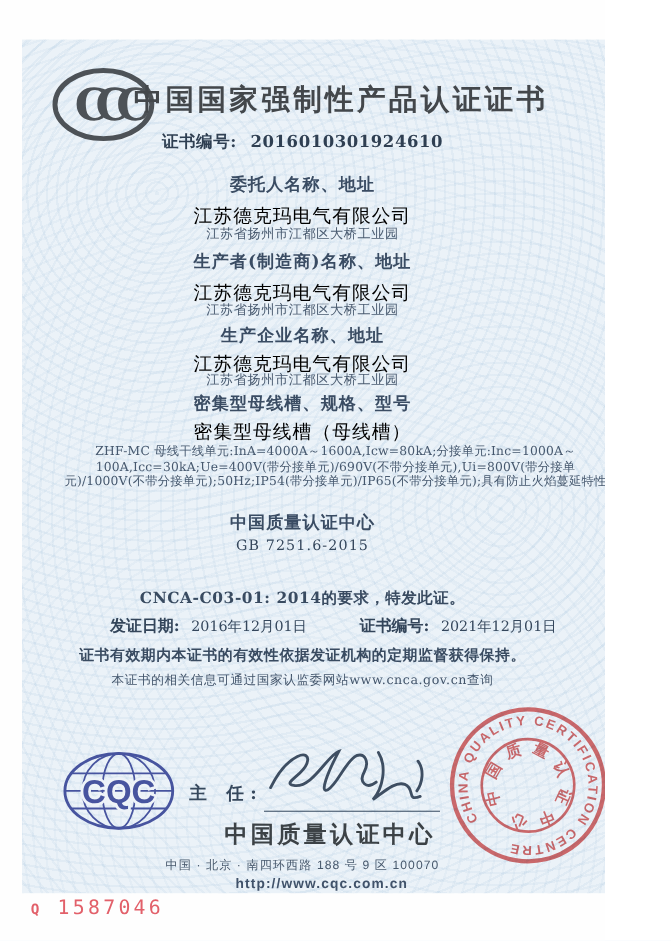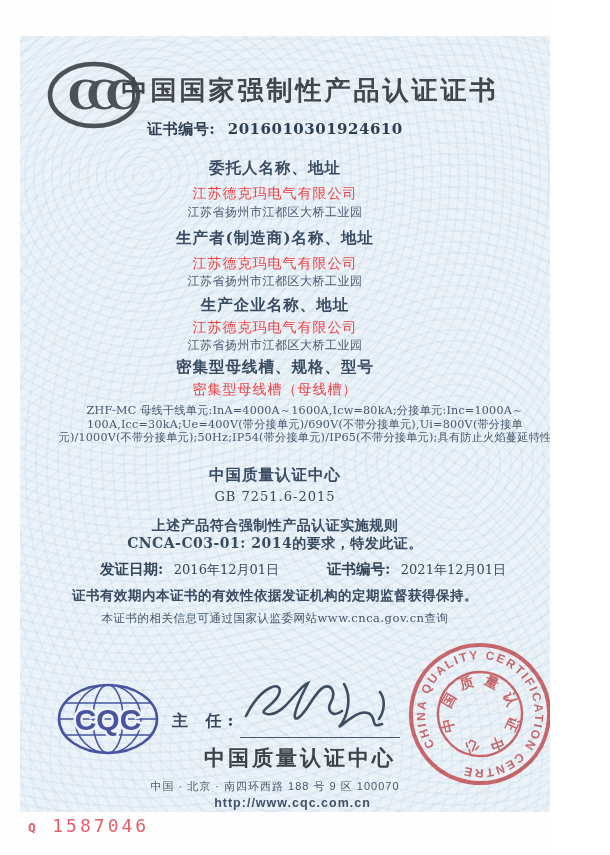--- a/index.html
+++ b/index.html
@@ -9,21 +9,21 @@
     position:absolute;left:20px;top:36px;width:558px;height:776px;
     background-color:#ebf2f8;
     background-image:
       repeating-radial-gradient(circle at 22% 18%, rgba(148,184,214,0.12) 0 2px, rgba(255,255,255,0) 2px 9px),
       repeating-radial-gradient(circle at 78% 55%, rgba(148,184,214,0.11) 0 2px, rgba(255,255,255,0) 2px 11px),
       repeating-radial-gradient(circle at 45% 92%, rgba(148,184,214,0.09) 0 2px, rgba(255,255,255,0) 2px 10px);
   }
   .abs{position:absolute;}
   .center{left:0;right:0;text-align:center;}
   .heading{font-family:"DejaVu Serif", serif;font-weight:bold;color:#3a4c63;font-size:15.5px;letter-spacing:1px;}
-  .company{font-family:"DejaVu Serif", serif;color:#ef4444;font-size:14px;letter-spacing:1px;}
+  .company{font-family:"DejaVu Serif", serif;color:#000000;font-size:17px;letter-spacing:1px;}
   .addr{font-family:"DejaVu Serif", serif;color:#4a5b70;font-size:12px;letter-spacing:0.5px;}
   .mono{font-family:"DejaVu Sans Mono", monospace;}
   .title{font-weight:bold;color:#43474b;font-size:26px;letter-spacing:3px;padding-left:70px;}
   .certno{font-family:"DejaVu Serif", serif;font-weight:bold;color:#2f3f52;font-size:15px;letter-spacing:0.5px;}
   .spec{font-family:"DejaVu Serif", serif;color:#46586e;font-size:11.2px;line-height:13.5px;letter-spacing:0.2px;}
   .stmt{font-family:"DejaVu Serif", serif;font-weight:bold;color:#394b61;font-size:14px;letter-spacing:0.5px;}
   .datelabel{font-family:"DejaVu Serif", serif;font-weight:bold;color:#33455a;font-size:14.5px;}
   .dateval{font-family:"DejaVu Serif", serif;color:#35475c;font-size:13px;}
   .note-bold{font-family:"DejaVu Serif", serif;font-weight:bold;color:#394b61;font-size:13.5px;letter-spacing:0.5px;}
   .note-small{font-family:"DejaVu Serif", serif;color:#43556b;font-size:11.5px;letter-spacing:0.5px;}
@@ -65,21 +65,20 @@
   <div class="abs center company" style="top:319px;">江苏德克玛电气有限公司</div>
   <div class="abs center addr" style="top:337px;">江苏省扬州市江都区大桥工业园</div>
 
   <div class="abs center heading" style="top:357px;">密集型母线槽、规格、型号</div>
   <div class="abs center company" style="top:381px;">密集型母线槽（母线槽）</div>
   <div class="abs spec" style="top:404px;left:52px;width:506px;text-align:center;">ZHF-MC 母线干线单元:InA=4000A～1600A,Icw=80kA;分接单元:Inc=1000A～100A,Icc=30kA;Ue=400V(带分接单元)/690V(不带分接单元),Ui=800V(带分接单元)/1000V(不带分接单元);50Hz;IP54(带分接单元)/IP65(不带分接单元);具有防止火焰蔓延特性</div>
 
   <div class="abs center heading" style="top:465px;">中国质量认证中心</div>
   <div class="abs center dateval mono" style="top:489px;letter-spacing:1px;">GB 7251.6-2015</div>
 
-  <div class="abs center stmt" style="top:517px;">上述产品符合强制性产品认证实施规则</div>
   <div class="abs center stmt" style="top:535px;">CNCA-C03-01: 2014的要求，特发此证。</div>
 
   <div class="abs" style="top:560px;left:100px;text-align:center;">
     <span class="datelabel">发证日期:</span>
     <span class="dateval" style="margin-left:6px;">2016年12月01日</span>
   </div>
   <div class="abs" style="top:560px;left:327px;">
     <span class="datelabel">证书编号:</span>
     <span class="dateval" style="margin-left:6px;">2021年12月01日</span>
   </div>

